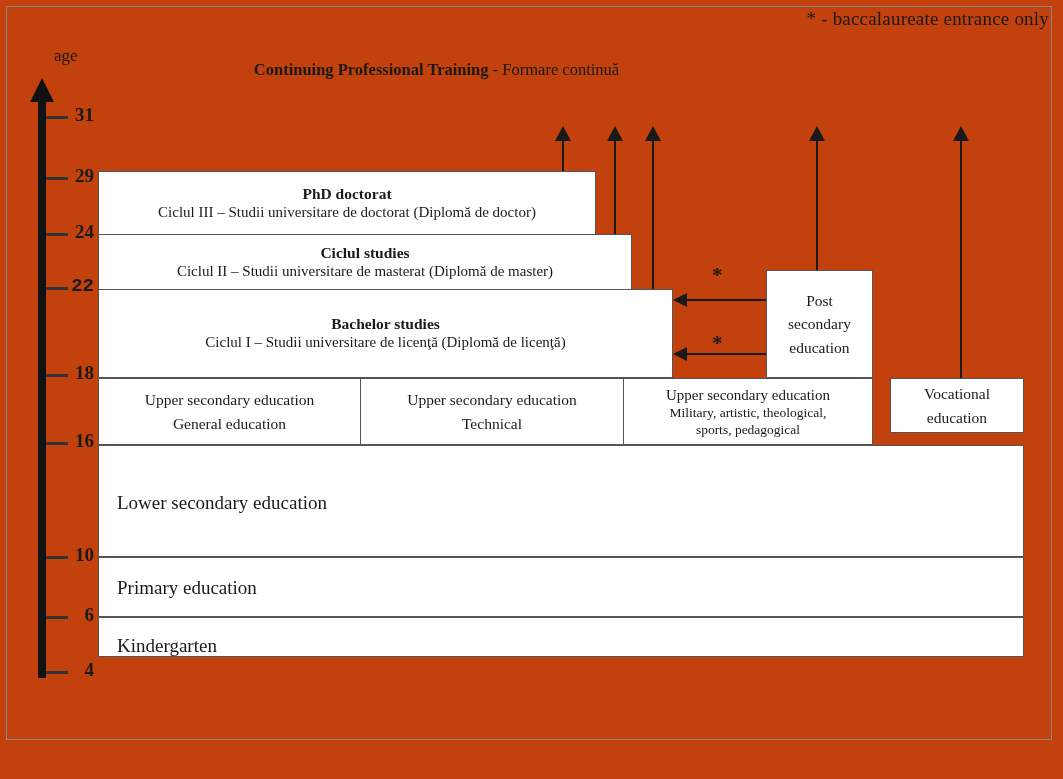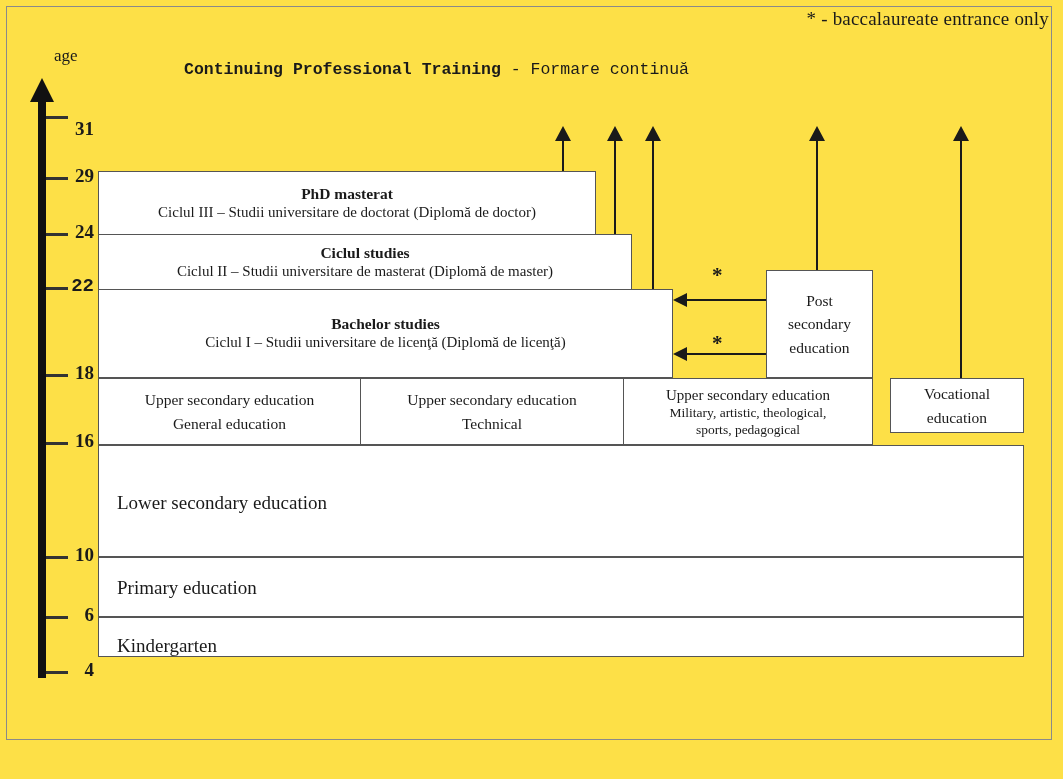--- a/index.html
+++ b/index.html
@@ -6,21 +6,21 @@
   body{
     font-family:"Liberation Serif", serif;
     color:#1a1a1a;
     -webkit-font-smoothing:antialiased;
   }
   #stage{
     position:relative;
     width:1063px;
     height:779px;
     overflow:hidden;
-    background:#fde047;
+    background:#c2410c;
   }
   
   .frame{
     position:absolute;
     left:6px; top:6px;
     width:1046px; height:734px;
     border:1px solid #8a8a8a;
     box-sizing:border-box;
   }
   .note{
@@ -30,21 +30,20 @@
     letter-spacing:.2px;
     white-space:nowrap;
   }
   .cpt{
     position:absolute;
     left:0; top:60px;
     width:873px;
     text-align:center;
     font-size:16.5px;
     white-space:nowrap;
-    font-family:Liberation Mono, monospace;
   }
   .cpt b{font-weight:bold;}
   .bottom-title{
     position:absolute;
     left:0; top:706px;
     width:1063px;
     text-align:center;
     font-size:19.5px;
     font-weight:bold;
     letter-spacing:.3px;
@@ -140,21 +139,21 @@
 
   <div class="cpt">
     <b>Continuing Professional Training</b><span> - Formare continuă</span>
   </div>
 
   <div class="axis-label">age</div>
   <div class="axis-head"></div>
   <div class="axis-line"></div>
   <div id="axis-ticks">
       <div class="tick" style="top: 116px;"></div>
-      <div class="tick-num" style="top: 118px;">31</div>
+      <div class="tick-num" style="top: 104px;">31</div>
       <div class="tick" style="top: 177px;"></div>
       <div class="tick-num" style="top: 165px;">29</div>
       <div class="tick" style="top: 233px;"></div>
       <div class="tick-num" style="top: 221px;">24</div>
       <div class="tick" style="top: 287px;"></div>
       <div class="tick-num" style="top: 275px; font-family: Liberation Mono, monospace;">22</div>
       <div class="tick" style="top: 374px;"></div>
       <div class="tick-num" style="top: 362px;">18</div>
       <div class="tick" style="top: 442px;"></div>
       <div class="tick-num" style="top: 430px;">16</div>
@@ -183,21 +182,21 @@
 
   <div class="hline" style="left:686px; top:299px; width:80px;"></div>
   <div class="lhead" style="left:673px; top:293px;"></div>
   <div class="star" style="left:712px; top:265px;">*</div>
 
   <div class="hline" style="left:686px; top:353px; width:80px;"></div>
   <div class="lhead" style="left:673px; top:347px;"></div>
   <div class="star" style="left:712px; top:333px;">*</div>
 
   <div class="box stack-box" style="left:98px; top:171px; width:498px; height:64px;">
-    <span class="t1">PhD masterat</span>
+    <span class="t1">PhD doctorat</span>
     <span class="t2">Ciclul III – Studii universitare de doctorat (Diplomă de doctor)</span>
   </div>
 
   <div class="box stack-box" style="left:98px; top:234px; width:534px; height:56px;">
     <span class="t1">Ciclul studies</span>
     <span class="t2">Ciclul II – Studii universitare de masterat (Diplomă de master)</span>
   </div>
 
   <div class="box stack-box" style="left:98px; top:289px; width:575px; height:89px;">
     <span class="t1">Bachelor studies</span>

